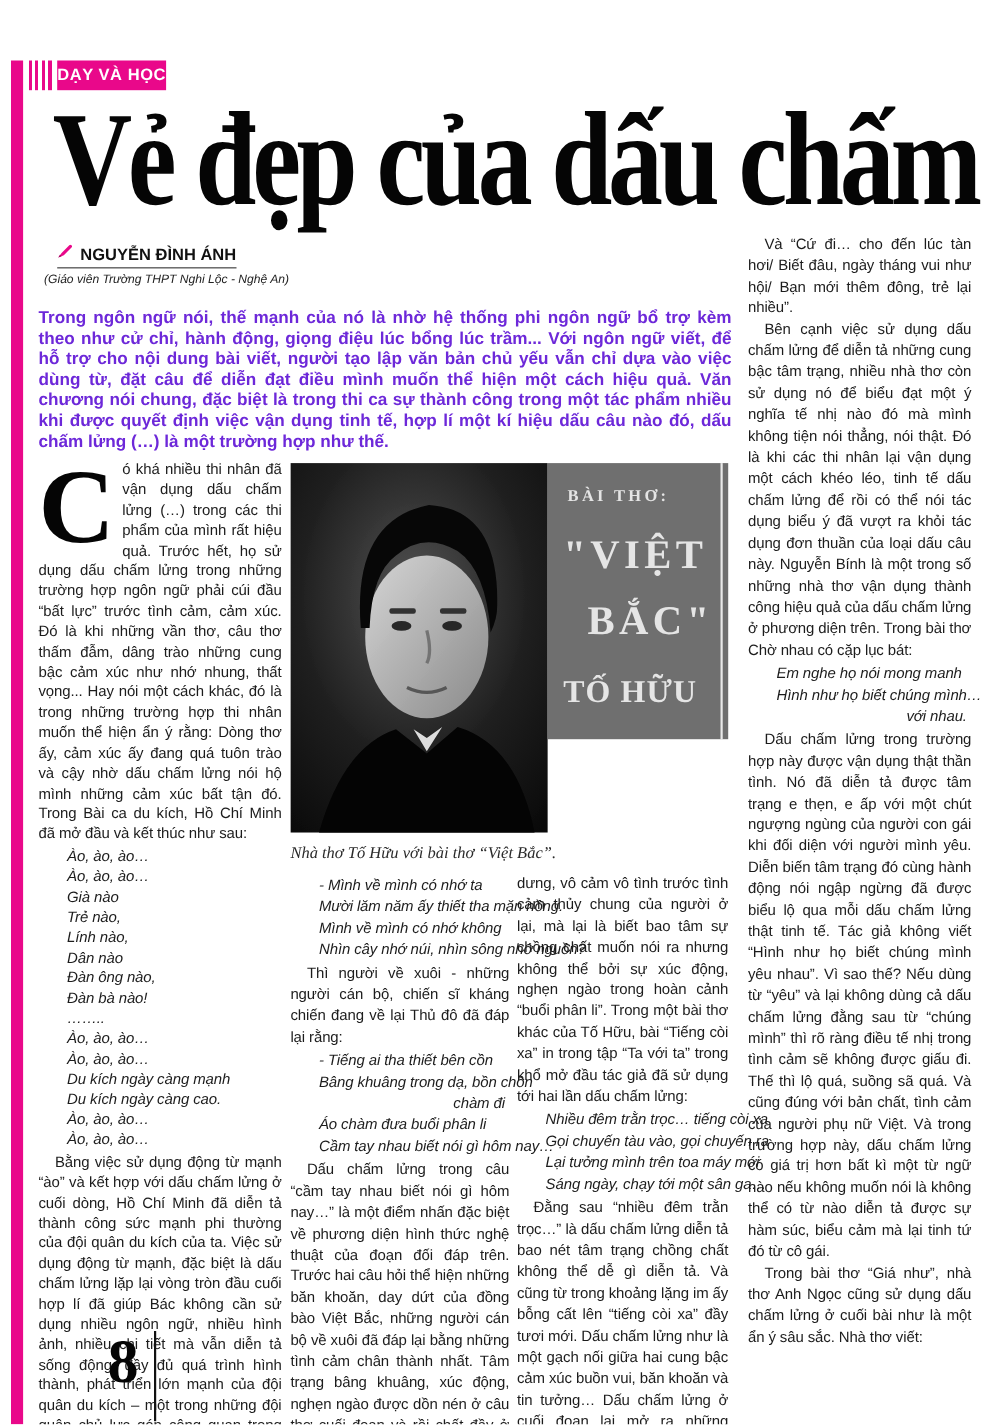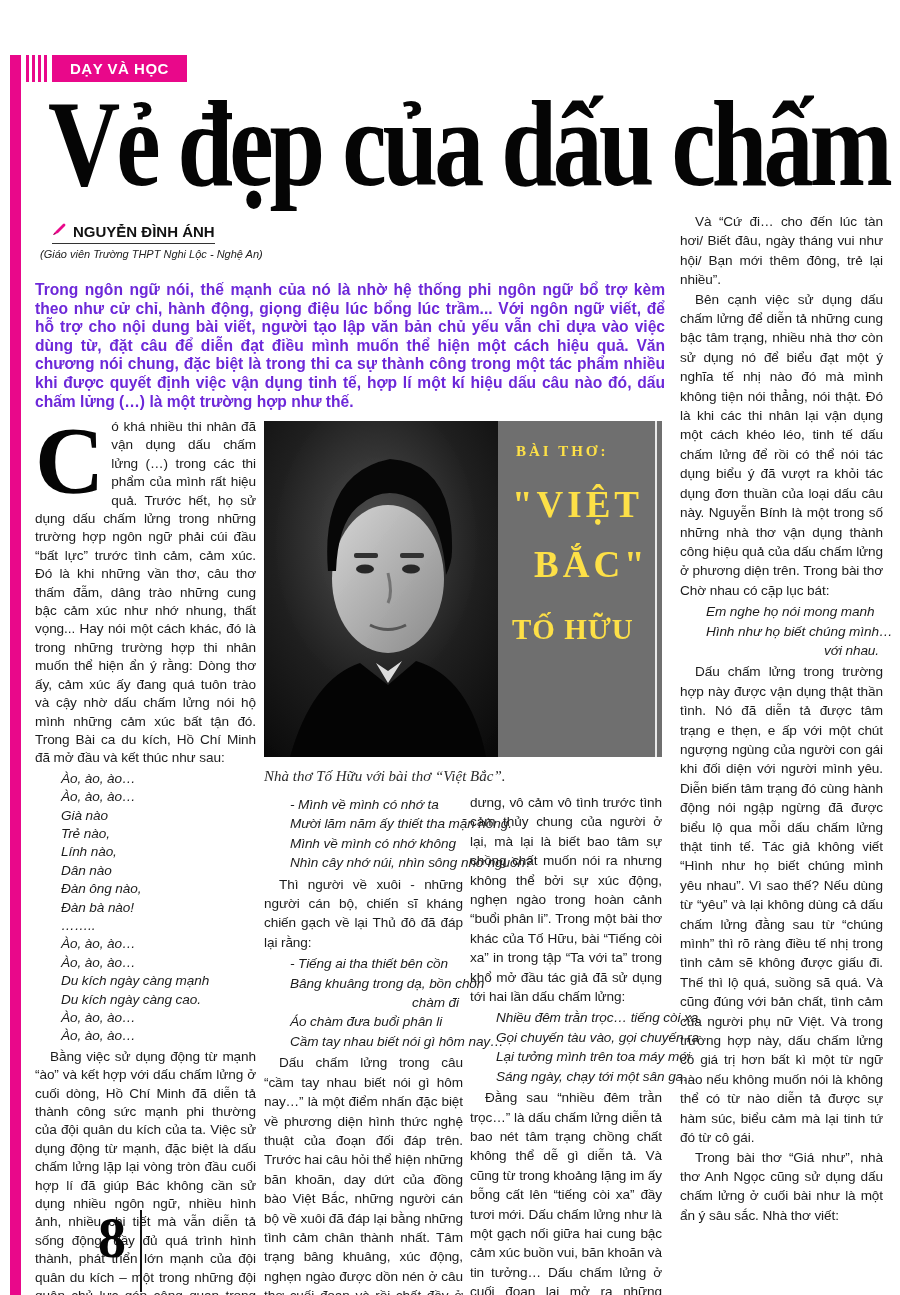--- a/index.html
+++ b/index.html
@@ -3,21 +3,21 @@
 <meta charset="utf-8">
 <style>
   html,body{margin:0;padding:0;background:#ffffff;}
   #page{position:relative;width:900px;height:1295px;background:#ffffff;overflow:hidden;
         font-family:"Liberation Sans","DejaVu Sans",sans-serif;color:#1c1c1c;}
 
   
   .accent-bar{position:absolute;left:10px;top:55px;width:11px;bottom:0;background:var(--accent);}
   .header-stripes{position:absolute;left:26px;top:55px;width:24px;height:27px;
         background:repeating-linear-gradient(90deg,var(--accent) 0 3px,#fff 3px 6px);}
-  .section-box{position:absolute;left:52px;top:55px;height:27px;padding:0 18px;background:var(--accent);
+  .section-box{position:absolute;left:52px;top:55px;height:27px;padding:0 0;background:var(--accent);
         color:#fff;font-weight:bold;font-size:15px;letter-spacing:.5px;display:flex;align-items:center;}
 
   .article-title{position:absolute;left:48px;top:84px;width:845px;
         font-family:"Liberation Serif","DejaVu Serif",serif;font-weight:bold;color:#050505;
         font-size:100px;letter-spacing:-4px;line-height:1;white-space:nowrap;
         transform:scaleY(1.22);transform-origin:left top;}
 
   .author-row{position:absolute;left:52px;top:222px;display:flex;align-items:center;gap:6px;
         border-bottom:1.5px solid #333;padding-bottom:3px;}
   .author-name{font-weight:bold;font-size:15px;color:#111;}
@@ -38,21 +38,21 @@
   .dropcap{float:left;font-family:"Liberation Serif","DejaVu Serif",serif;font-weight:bold;
         font-size:96px;line-height:78px;margin:4px 7px 0 0;color:#050505;}
   .verse{margin:2px 0 2px 26px;font-style:italic;text-align:left;}
   .verse-line{white-space:nowrap;font-style:italic;}
   .verse-line.right{text-align:right;white-space:normal;margin-right:4px;}
 
   
   .photo-block{position:absolute;left:264px;top:421px;width:398px;}
   .photo{display:flex;width:398px;height:336px;}
   .portrait{width:234px;height:336px;filter:grayscale(100%) contrast(1.05);}
-  .poster{position:relative;width:164px;height:336px;background:#6f6f6f;color:#fde047;
+  .poster{position:relative;width:164px;height:251px;background:#6f6f6f;color:#e5e5e5;
         font-family:"Liberation Serif","DejaVu Serif",serif;}
   .poster::after{content:"";position:absolute;top:0;bottom:0;right:5px;width:2px;background:rgba(255,255,255,.85);}
   .poster-kicker{position:absolute;left:18px;top:22px;font-weight:bold;font-size:15px;letter-spacing:3px;}
   .poster-line1{position:absolute;left:14px;top:62px;font-weight:bold;font-size:37px;letter-spacing:4px;}
   .poster-line2{position:absolute;left:36px;top:122px;font-weight:bold;font-size:37px;letter-spacing:4px;}
   .poster-author{position:absolute;left:14px;top:192px;font-weight:bold;font-size:29px;letter-spacing:1px;}
   .photo-caption{margin-top:11px;font-family:"Liberation Serif","DejaVu Serif",serif;
         font-style:italic;font-size:15px;color:#2a2a2a;text-align:left;}
 
   
@@ -147,21 +147,21 @@
     <div class="photo-caption">Nhà thơ Tố Hữu với bài thơ “Việt Bắc”.</div>
   </div>
 
   <div class="col col2">
       <div class="verse">
         <div class="verse-line">- Mình về mình có nhớ ta</div>
         <div class="verse-line">Mười lăm năm ấy thiết tha mặn nồng.</div>
         <div class="verse-line">Mình về mình có nhớ không</div>
         <div class="verse-line">Nhìn cây nhớ núi, nhìn sông nhớ nguồn?</div>
       </div>
-      <p class="para">Thì người về xuôi - những người cán bộ, chiến sĩ kháng chiến gạch về lại Thủ đô đã đáp lại rằng:</p>
+      <p class="para">Thì người về xuôi - những người cán bộ, chiến sĩ kháng chiến đang về lại Thủ đô đã đáp lại rằng:</p>
       <div class="verse">
         <div class="verse-line">- Tiếng ai tha thiết bên cồn</div>
         <div class="verse-line">Bâng khuâng trong dạ, bồn chồn</div>
         <div class="verse-line right">chàm đi</div>
         <div class="verse-line">Áo chàm đưa buổi phân li</div>
         <div class="verse-line">Cầm tay nhau biết nói gì hôm nay…</div>
       </div>
       <p class="para">Dấu chấm lửng trong câu “cầm tay nhau biết nói gì hôm nay…” là một điểm nhấn đặc biệt về phương diện hình thức nghệ thuật của đoạn đối đáp trên. Trước hai câu hỏi thể hiện những băn khoăn, day dứt của đồng bào Việt Bắc, những người cán bộ về xuôi đã đáp lại bằng những tình cảm chân thành nhất. Tâm trạng bâng khuâng, xúc động, nghẹn ngào được dồn nén ở câu thơ cuối đoạn và rồi chất đầy ở dấu ba chấm. Hóa ra, “biết nói gì” không phải là không có gì để nói mà có biết bao nhiêu điều muốn nói nhưng không thể nói hết nên câu. “Biết nói gì” không phải là sự nguội lạnh, dửng</p>
     </div>
   <div class="col col3">

